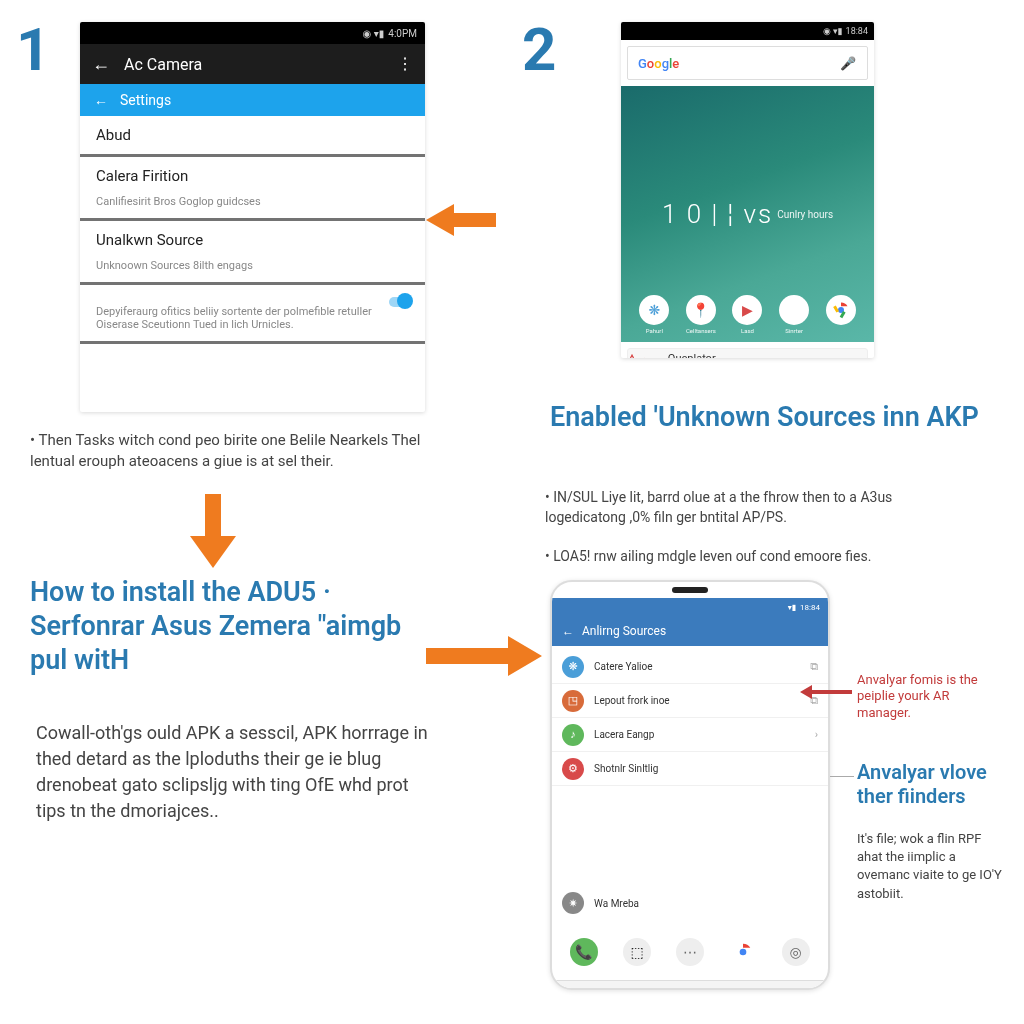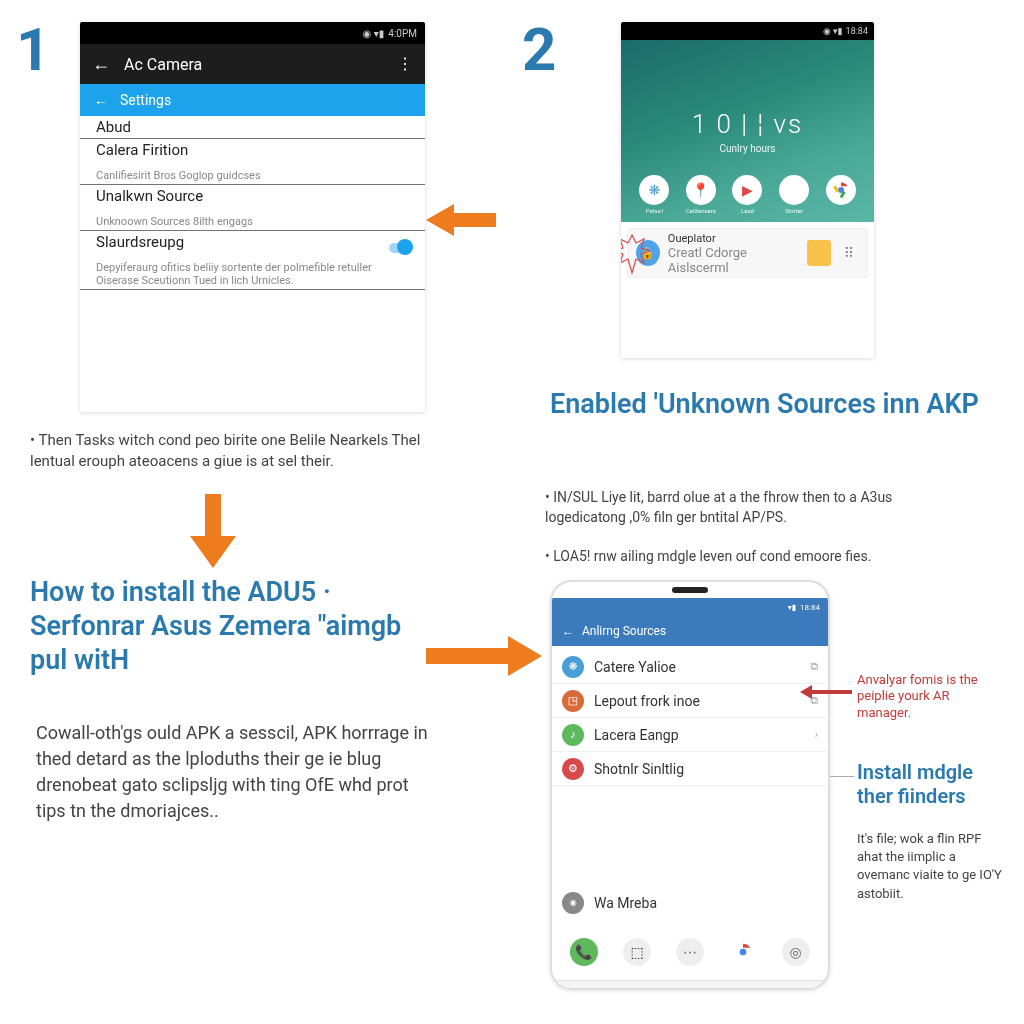--- a/index.html
+++ b/index.html
@@ -4,62 +4,62 @@
 <style>
 *{box-sizing:border-box;margin:0;padding:0}
 body{width:1024px;height:1024px;background:#fff;font-family:-apple-system,Segoe UI,Roboto,Arial,sans-serif;position:relative;overflow:hidden}
 .big-num{position:absolute;font-size:60px;font-weight:700;color:#2a7ab0}
 .phone1{position:absolute;left:80px;top:22px;width:345px;height:390px;background:#fff;box-shadow:0 1px 4px rgba(0,0,0,.15);border-radius:2px;overflow:hidden}
 .sbar{height:22px;background:#000;color:#ccc;font-size:10px;display:flex;align-items:center;justify-content:flex-end;padding:0 8px;gap:4px}
 .appbar{height:40px;background:#1d1d1d;color:#fff;display:flex;align-items:center;padding:0 12px;gap:14px;font-size:16px}
 .back-arr{font-size:18px}
 .ovf{margin-left:auto;line-height:4px;font-size:16px}
 .tab-set{height:32px;background:#1da3ec;color:#fff;display:flex;align-items:center;padding:0 14px;gap:12px;font-size:14px}
-.s-item{padding:2px 16px;border-bottom:1px solid #737373}
+.s-item{padding:10px 16px;border-bottom:3px solid #737373}
 .s-t{font-size:15px;color:#222}
 .s-sub{font-size:11px;color:#888;margin-top:10px}
 .tog{position:relative}
 .tog::after{content:"";position:absolute;right:14px;top:12px;width:22px;height:10px;border-radius:10px;background:#9ed6f6}
 .tog::before{content:"";position:absolute;right:12px;top:8px;width:16px;height:16px;border-radius:50%;background:#1da3ec;z-index:2}
 .bul1{position:absolute;left:30px;top:430px;width:400px;font-size:15px;color:#444;line-height:1.4}
 .h1{position:absolute;left:30px;top:576px;width:400px;font-size:27px;font-weight:600;color:#2a7ab0;line-height:1.25}
 .body1{position:absolute;left:36px;top:720px;width:400px;font-size:18px;color:#444;line-height:1.45}
 .arr{position:absolute}
 .arr svg{display:block}
 .phone2{position:absolute;left:621px;top:22px;width:253px;height:336px;background:#fff;box-shadow:0 1px 4px rgba(0,0,0,.15);border-radius:2px;overflow:hidden}
 .sbar2{height:18px;background:#000;color:#ccc;font-size:9px;display:flex;align-items:center;justify-content:flex-end;padding:0 6px;gap:3px}
 .gsrch{height:34px;margin:6px;border:1px solid #ddd;border-radius:2px;display:flex;align-items:center;padding:0 10px;font-size:13px}
 .glogo{font-weight:500}
 .glogo span:nth-child(1){color:#4285F4}.glogo span:nth-child(2){color:#EA4335}.glogo span:nth-child(3){color:#FBBC05}.glogo span:nth-child(4){color:#4285F4}.glogo span:nth-child(5){color:#34A853}.glogo span:nth-child(6){color:#EA4335}
 .mic{margin-left:auto;color:#999}
-.wallp{height:182px;background:linear-gradient(160deg,#1a6b6b 0%,#2a8a7a 40%,#4aa896 70%,#5ab7a8 100%);position:relative;color:#fff;display:flex;flex-direction:column;align-items:center;justify-content:center;gap:4px}
+.wallp{height:256px;background:linear-gradient(160deg,#1a6b6b 0%,#2a8a7a 40%,#4aa896 70%,#5ab7a8 100%);position:relative;color:#fff;display:flex;flex-direction:row;align-items:center;justify-content:center;gap:4px}
 .clock{font-size:26px;font-weight:300;letter-spacing:2px}
 .clocks{font-size:10px;opacity:.9}
 .irow{position:absolute;bottom:8px;width:100%;display:flex;justify-content:space-around;padding:0 10px}
 .ic{width:30px;height:30px;border-radius:50%;background:#fff;display:flex;align-items:center;justify-content:center;font-size:14px}
 .ic-lab{font-size:6px;color:rgba(255,255,255,.9);text-align:center;margin-top:2px}
 .iwrap{display:flex;flex-direction:column;align-items:center}
 .card{margin:6px;height:50px;background:#f7f7f7;border:1px solid #eee;border-radius:3px;display:flex;align-items:center;padding:0 8px;gap:8px;position:relative}
 .cic{width:26px;height:26px;border-radius:50%;background:#4fa3ea;display:flex;align-items:center;justify-content:center;font-size:12px;color:#fff}
 .ctxt .t{font-size:11px;color:#333}
 .ctxt .s{font-size:13px;color:#888}
 .sq{width:26px;height:26px;background:#f8c24d;border-radius:3px;margin-left:auto}
 .dots{width:22px;height:22px;display:flex;align-items:center;justify-content:center;color:#888;font-size:14px}
 .badge{position:absolute;left:-14px;top:4px;width:36px;height:42px}
-.h2{position:absolute;left:550px;top:389px;font-size:27px;font-weight:600;color:#2a7ab0;line-height:1.15}
+.h2{position:absolute;left:550px;top:402px;font-size:27px;font-weight:600;color:#2a7ab0;line-height:1.15}
 .bul2{position:absolute;left:545px;top:488px;width:430px;font-size:14px;color:#444;line-height:1.4}
 .phone3{position:absolute;left:550px;top:580px;width:280px;height:410px;background:#fff;border-radius:22px;border:2px solid #ddd;box-shadow:0 1px 5px rgba(0,0,0,.12);overflow:hidden}
 .notch{height:16px;display:flex;justify-content:center;align-items:center}
 .notch::after{content:"";width:36px;height:6px;background:#222;border-radius:4px}
 .p3top{height:18px;background:#3b7bbd;display:flex;align-items:center;justify-content:flex-end;padding:0 8px;gap:4px;font-size:8px;color:#fff}
 .p3bar{height:30px;background:#3b7bbd;color:#fff;display:flex;align-items:center;padding:0 10px;gap:8px;font-size:12px}
 .p3list{padding:4px 0}
 .p3item{height:34px;display:flex;align-items:center;padding:0 10px;gap:10px;border-bottom:1px solid #f0f0f0}
 .p3ic{width:22px;height:22px;border-radius:50%;display:flex;align-items:center;justify-content:center;font-size:11px;color:#fff}
-.p3t{font-size:14px;color:#333}
+.p3t{font-size:10px;color:#333}
 .p3a{margin-left:auto;font-size:11px;color:#aaa}
 .p3bot{height:56px;display:flex;align-items:center;justify-content:space-around;padding:0 6px}
 .bic{width:28px;height:28px;border-radius:50%;display:flex;align-items:center;justify-content:center;font-size:14px}
 .nav{height:30px;background:#f4f4f4;border-top:1px solid #ddd;display:flex;align-items:center;justify-content:space-around;font-size:14px;color:#666}
 .ann-red{position:absolute;left:857px;top:672px;width:140px;font-size:13px;color:#c23b3b;line-height:1.25}
 .h3{position:absolute;left:857px;top:760px;font-size:20px;font-weight:600;color:#2a7ab0;width:150px;line-height:1.2}
 .body3{position:absolute;left:857px;top:830px;width:150px;font-size:13px;color:#444;line-height:1.4}
 .ln{position:absolute;background:#aaa}
 </style>
 </head>
@@ -86,21 +86,20 @@
   </div>
   <div class="s-item">
     <div class="s-t">Calera Firition</div>
     <div class="s-sub">Canlifiesirit Bros Goglop guidcses</div>
   </div>
   <div class="s-item">
     <div class="s-t">Unalkwn Source</div>
     <div class="s-sub">Unknoown Sources 8ilth engags</div>
   </div>
   <div class="s-item tog">
-    <div class="s-t">Slaurdsreupg</div>
     <div class="s-sub">Depyiferaurg ofitics beliiy sortente der polmefible retuller Oiserase Sceutionn Tued in lich Urnicles.</div>
   </div>
 </div>
 
 <div class="arr" style="left:426px;top:200px">
   <svg width="70" height="40">
       <polygon points="0,20 28,4 28,13 70,13 70,27 28,27 28,36" fill="#ef7b1f"></polygon>
     </svg>
 </div>
 
@@ -121,20 +120,24 @@
 </div>
 
 <div class="body1">Cowall-oth'gs ould APK a sesscil, APK horrrage in thed detard as the lploduths their ge ie blug drenobeat gato sclipsljg with ting OfE whd prot tips tn the dmoriajces..</div>
 
 <div class="big-num" style="left:522px;top:14px">2</div>
 
 <div class="phone2">
   <div class="sbar2">
     <span>◉ ▾▮</span>
     <span>18:84</span>
+  </div>
+  <div class="gsrch">
+    <span class="glogo"><span>G</span><span>o</span><span>o</span><span>g</span><span>l</span><span>e</span></span>
+    <span class="mic">🎤</span>
   </div>
   <div class="wallp">
     <div class="clock">1 0 | ¦ vs</div>
     <div class="clocks">Cunlry hours</div>
     <div class="irow">
       <div class="iwrap">
           <div class="ic" style="color:#4a9ed8">❋</div>
           <div class="ic-lab">Pahurl</div>
         </div>
       <div class="iwrap">
@@ -243,14 +246,14 @@
 
 <div class="arr" style="left:800px;top:685px">
   <svg width="52" height="14">
       <polygon points="0,7 12,0 12,5 52,5 52,9 12,9 12,14" fill="#c23b3b"></polygon>
     </svg>
 </div>
 <div class="ann-red">Anvalyar fomis is the peiplie yourk AR manager.</div>
 
 <div class="ln" style="left:830px;top:776px;width:24px;height:1px"></div>
 
-<div class="h3">Install mdgle ther fiinders</div>
+<div class="h3">Anvalyar vlove ther fiinders</div>
 <div class="body3">It's file; wok a flin RPF ahat the iimplic a ovemanc viaite to ge IO'Y astobiit.</div>
 
 </body></html>

